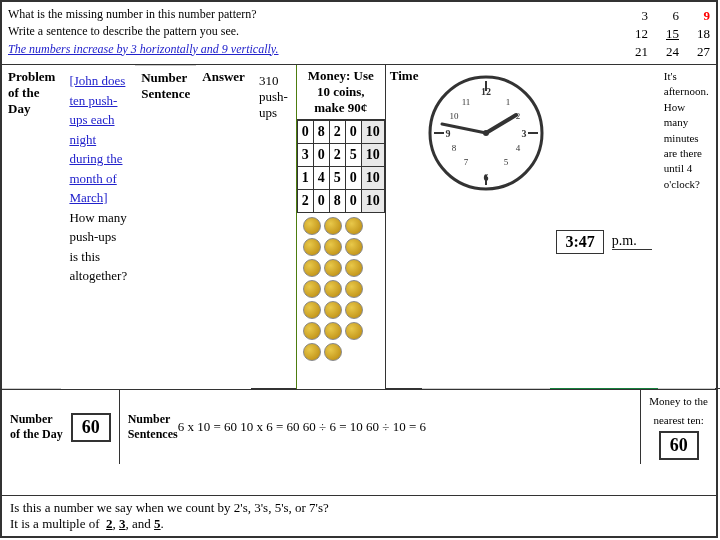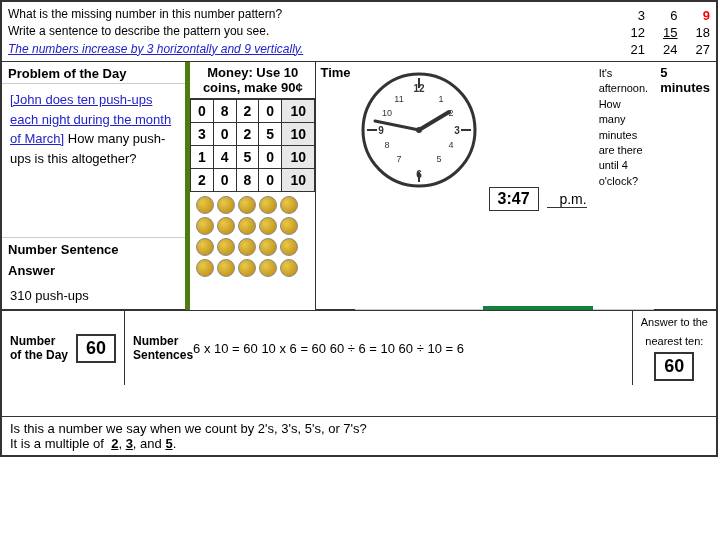--- a/index.html
+++ b/index.html
@@ -8,23 +8,24 @@
       font-size: 13px;
       background: #fff;
       width: 720px;
       height: 540px;
       overflow: hidden;
     }
 
     .outer-border {
       border: 2px solid #333;
       width: 718px;
-      height: 457px;
+      height: 538px;
       display: flex;
       flex-direction: column;
+      font-family: Liberation Serif, serif;
     }
 
     
     .top-section {
       display: flex;
       border-bottom: 1px solid #333;
       padding: 4px 6px;
       align-items: flex-start;
       background: #fff;
     }
@@ -62,23 +63,23 @@
 
     
     .main-area {
       display: flex;
       flex: 1;
     }
 
     
     .left-panel {
       width: 310px;
-      border-right: 5px solid #4d7c0f;
-      display: flex;
-      flex-direction: column;
+      border-right: 1px solid #4d7c0f;
+      display: flex;
+      flex-direction: row;
     }
 
     .problem-label {
       font-size: 13px;
       font-weight: bold;
       padding: 4px 6px 2px 6px;
       border-bottom: 1px solid #ccc;
     }
 
     .problem-text {
@@ -218,34 +219,33 @@
       width: 120px;
       height: 120px;
     }
 
     .time-display-row {
       display: flex;
       align-items: center;
       justify-content: center;
       gap: 8px;
       padding: 4px 6px;
-      border-bottom: 4px solid #15803d;
+      border-bottom: 1px solid #15803d;
       margin-top: 30px;
     }
     .time-box {
       border: 1px solid #333;
       padding: 2px 8px;
       font-size: 16px;
       font-weight: bold;
     }
     .time-ampm {
       font-size: 14px;
       border-bottom: 1px solid #333;
       min-width: 40px;
-      text-align: right;
     }
 
     .time-question {
       font-size: 11px;
       padding: 4px 6px;
       line-height: 1.4;
       border-bottom: 1px solid #ccc;
     }
 
     .time-answer {
@@ -476,21 +476,21 @@
       </div>
       <div class="num-day-box">60</div>
     </div>
     <div class="bottom-sentences">
       <div>
         <div style="font-weight:bold;font-size:12px;">Number<br>Sentences</div>
       </div>
       <div style="font-size:13px;">6 x 10 = 60  10 x 6 = 60  60 ÷ 6 = 10  60 ÷ 10 = 6</div>
     </div>
     <div class="bottom-round">
-      <div class="round-label">Answer to the</div>
+      <div class="round-label">Money to the</div>
       <div class="round-label">nearest ten:</div>
       <div class="round-box">60</div>
     </div>
   </div>
 
   <div class="bottom-bottom-row">
     <div class="multiples-line">Is this a number we say when we count by 2's, 3's, 5's, or 7's?</div>
     <div class="multiples-line">
       It is a multiple of &nbsp;<strong><u>2</u></strong>, <strong><u>3</u></strong>, and <strong><u>5</u></strong>.
     </div>

